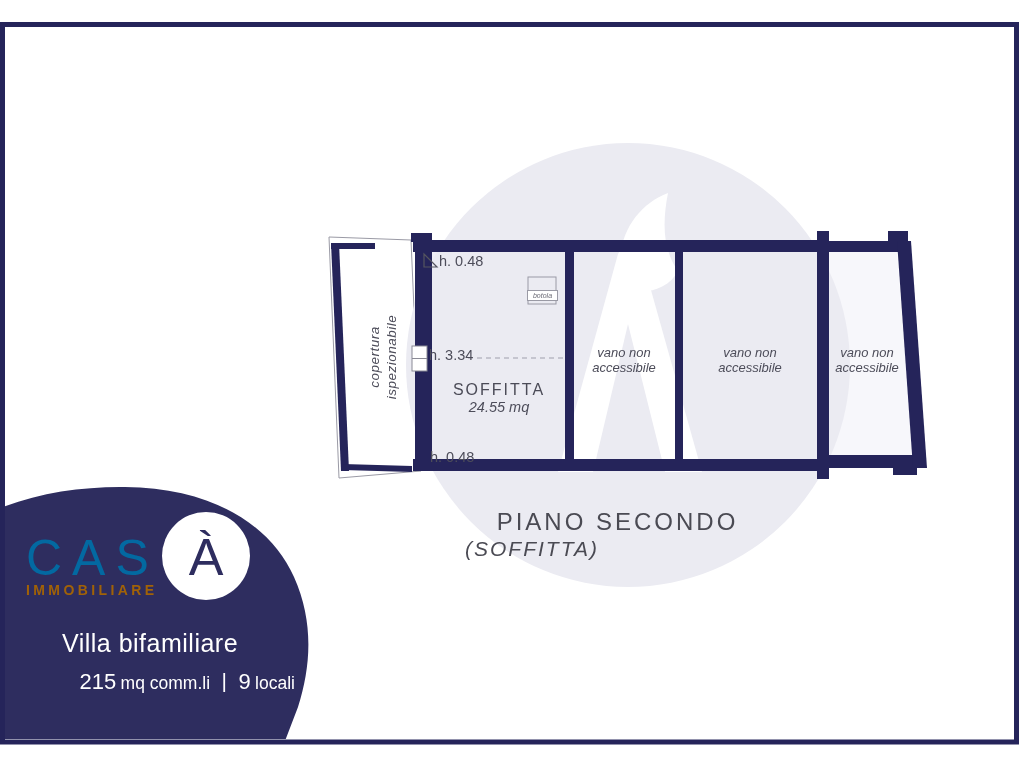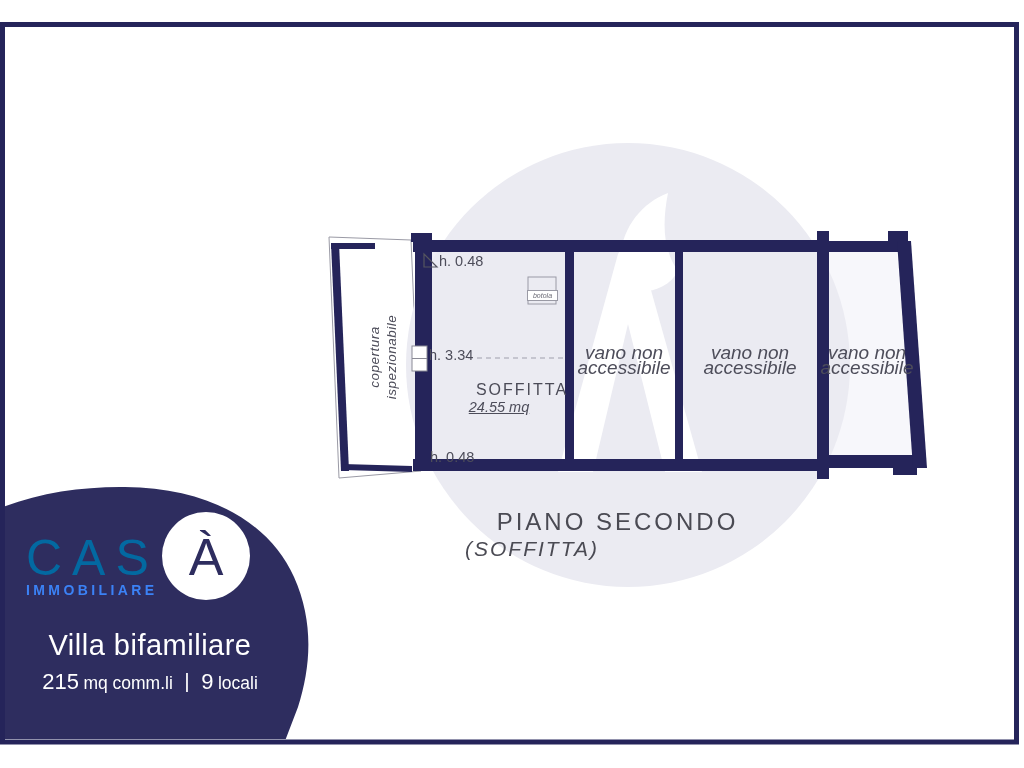--- a/index.html
+++ b/index.html
@@ -29,21 +29,21 @@
   .frame{fill:none;stroke:var(--navy);stroke-width:5;}
   .thin-stroke{fill:#ffffff;stroke:#8A8A95;stroke-width:1;}
   .thin-stroke-open{fill:none;stroke:var(--thin-line);stroke-width:1;}
   .dash{stroke:#B9B9C3;stroke-width:1.5;stroke-dasharray:5 4;}
   .tri{fill:none;stroke:#55555F;stroke-width:1.2;}
 
   .overlay{position:absolute;color:var(--label);}
   .h-label{font-size:14.5px;}
   .soffitta-name{font-size:16px;letter-spacing:2px;text-align:center;color:#4B4B57;}
   .soffitta-area{font-size:14.5px;font-style:italic;text-align:center;}
-  .vano-label{font-size:19px;line-height:15px;font-style:italic;text-align:center;width:120px;}
+  .vano-label{font-size:13px;line-height:15px;font-style:italic;text-align:center;width:120px;}
   .copertura-label{
     width:160px;height:34px;left:303px;top:340px;
     transform:rotate(-90deg);
     font-size:13.5px;line-height:17px;font-style:italic;text-align:center;letter-spacing:0.5px;
   }
   .botola-label{
     left:527px;top:290px;width:29px;
     font-size:7px;font-style:italic;text-align:center;
     background:#ffffff;border:1px solid var(--thin-line);
     color:#6A6A75;padding:1px 0;
@@ -52,24 +52,24 @@
     font-size:24px;letter-spacing:3px;color:var(--title);}
   .plan-subtitle{left:465px;width:305px;top:537px;text-align:left;
     font-size:21px;font-style:italic;letter-spacing:2px;color:var(--title);}
 
   .brand-cas{left:26px;top:529px;color:#0369a1;font-size:50px;font-weight:300;letter-spacing:10px;}
   .brand-disc{
     left:162px;top:512px;width:88px;height:88px;border-radius:50%;
     background:#fff;display:flex;align-items:center;justify-content:center;
   }
   .brand-accent{color:var(--bubble);font-size:52px;font-weight:400;line-height:1;padding-top:2px;}
-  .brand-tagline{left:26px;top:582px;color:#3b82f6;font-size:14px;font-weight:700;letter-spacing:3.4px;}
+  .brand-tagline{left:26px;top:582px;color:#a16207;font-size:14px;font-weight:700;letter-spacing:3.4px;}
   .listing-title{left:5px;width:290px;top:629px;text-align:center;color:#fff;
-    font-size:29px;font-weight:300;letter-spacing:0.5px;}
-  .listing-stats{left:5px;width:290px;top:669px;text-align:center;color:#fff;font-weight:300;}
+    font-size:25px;font-weight:300;letter-spacing:0.5px;}
+  .listing-stats{left:5px;width:290px;top:669px;text-align:right;color:#fff;font-weight:300;}
   .stat-num{font-size:22px;}
   .stat-unit{font-size:17.5px;}
   .stat-sep{font-size:21px;margin:0 7px;position:relative;top:-1px;}
 </style>
 </head>
 <body>
 
 <svg id="scene" viewBox="0 0 1024 768" xmlns="http://www.w3.org/2000/svg">
   <defs>
     <clipPath id="frameClip">
@@ -113,22 +113,22 @@
 
   <path class="bubble" clip-path="url(#frameClip)" d="M -60 790 L -60 555 C -30 505 55 486 125 487 C 212 488 270 524 294 577 C 314 622 311 666 298 707 L 285 741 C 282 750 287 757 296 759 L 300 790 Z"></path>
 
   <rect class="frame" x="2.5" y="24.5" width="1014" height="717.5"></rect>
 </svg>
 
 <div class="overlay h-label" style="left:439px;top:253px;">h. 0.48</div>
 <div class="overlay h-label" style="left:429px;top:347px;">h. 3.34</div>
 <div class="overlay h-label" style="left:430px;top:449px;">h. 0.48</div>
 
-<div class="overlay soffitta-name" style="left:433px;width:132px;top:381px;margin-left:23px;">SOFFITTA</div>
-<div class="overlay soffitta-area" style="left:433px;width:132px;top:399px;text-decoration:underline;">24.55 mq</div>
+<div class="overlay soffitta-name" style="left:433px;width:132px;top:381px;">SOFFITTA</div>
+<div class="overlay soffitta-area" style="left:433px;width:132px;top:399px;">24.55 mq</div>
 
 <div class="overlay vano-label" style="left:564px;top:345px;">
   <div>vano non</div>
   <div>accessibile</div>
 </div>
 <div class="overlay vano-label" style="left:690px;top:345px;">
   <div>vano non</div>
   <div>accessibile</div>
 </div>
 <div class="overlay vano-label" style="left:807px;top:345px;">

